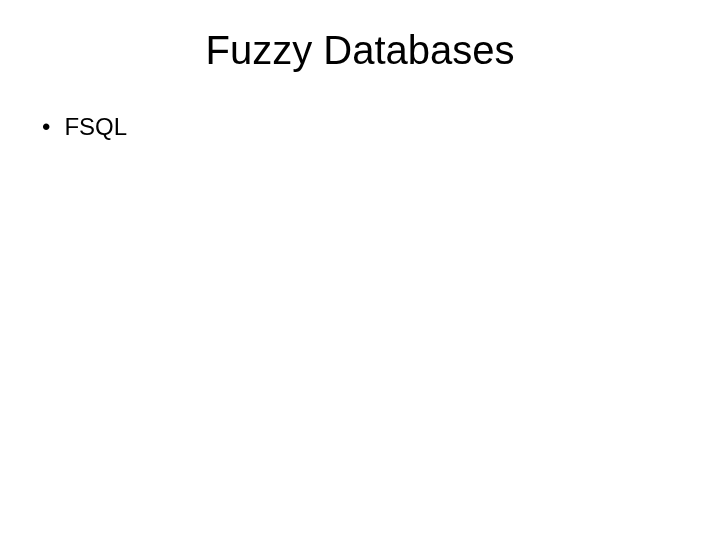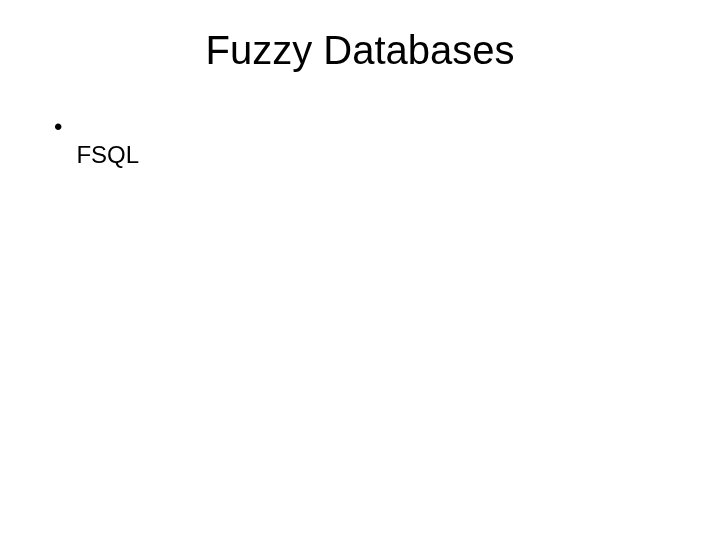--- a/index.html
+++ b/index.html
@@ -12,21 +12,21 @@
       height: 540px;
       background: #ffffff;
       font-family: Arial, Helvetica, sans-serif;
       color: #000000;
       position: relative;
       overflow: hidden;
     }
     .slide {
       width: 100%;
       height: 100%;
-      padding: 20px 52px;
+      padding: 20px 40px;
     }
     .title {
       font-size: 40px;
       font-weight: normal;
       text-align: center;
       margin-top: 8px;
       margin-bottom: 40px;
     }
     .content {
       padding-left: 0px;
@@ -38,21 +38,20 @@
     }
     .bullet {
       font-size: 24px;
       line-height: 28px;
       margin-right: 14px;
       margin-left: 2px;
     }
     .bullet-text {
       font-size: 24px;
       line-height: 28px;
-      margin-top: 28px;
     }
   </style>
 </head>
 <body>
 
 <div class="slide">
   <h1 class="title">Fuzzy Databases</h1>
   <div class="content">
     <div class="bullet-item">
       <span class="bullet">•</span>

